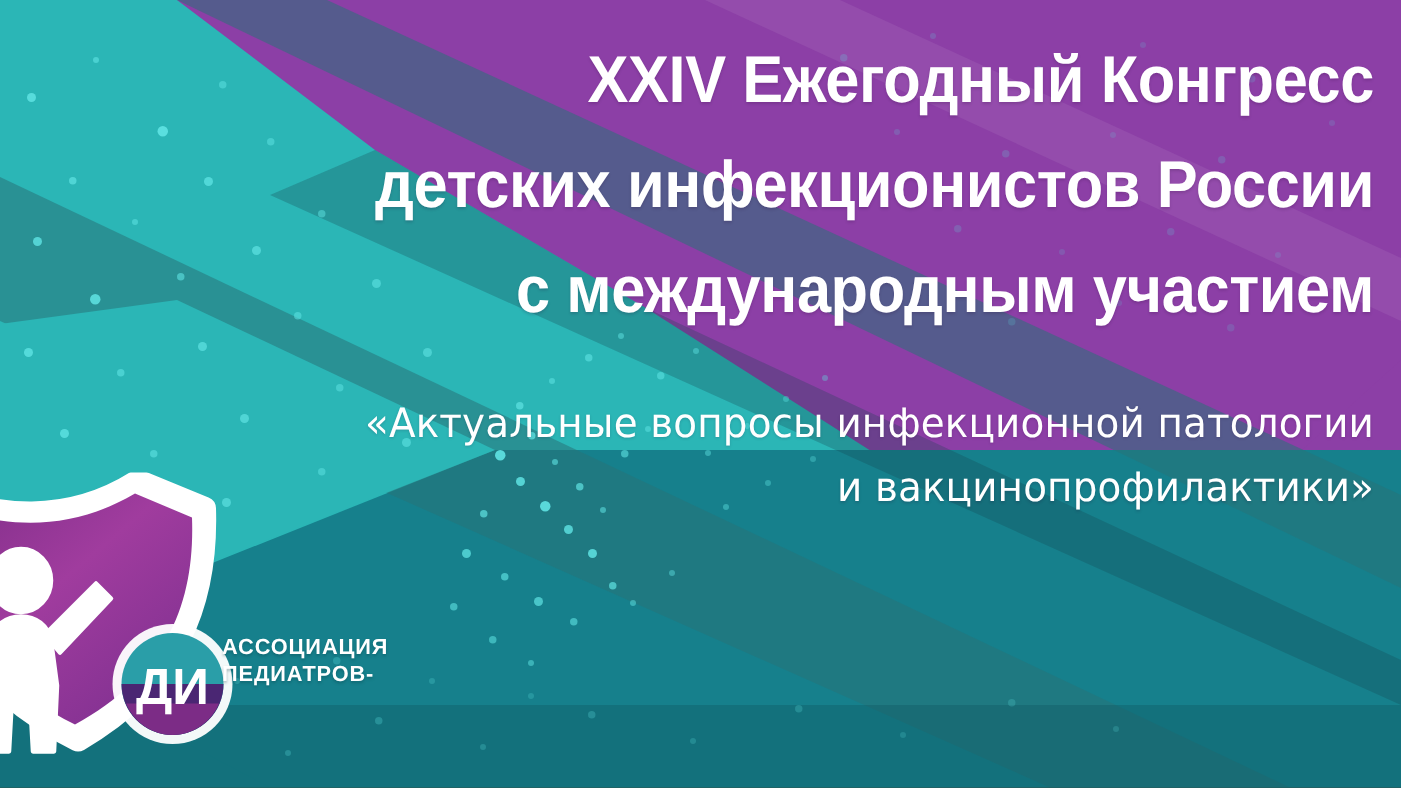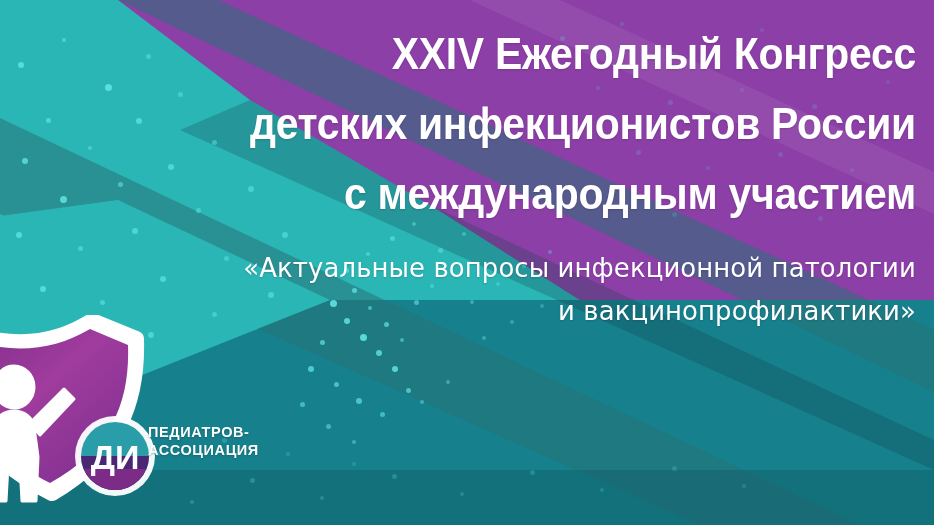--- a/index.html
+++ b/index.html
@@ -49,21 +49,21 @@
     font-weight:bold;
     font-size:44px;
     line-height:70px;
     letter-spacing:-0.3px;
     white-space:nowrap;
     transform:scaleX(0.93);
     transform-origin:right center;
     text-shadow:0 1px 2px rgba(40,10,50,0.18);
   }
 
-  .subtitle-block { margin-top:17px; }
+  .subtitle-block { margin-top:32px; }
   .subtitle-line {
     color:#ffffff;
     font-family:"DejaVu Sans", sans-serif;
     font-weight:normal;
     font-size:27px;
     line-height:43px;
     letter-spacing:0.1px;
     white-space:nowrap;
     transform:scaleX(0.96);
     transform-origin:right center;
@@ -301,17 +301,17 @@
     <svg id="emblem-svg" width="82" height="82" viewBox="0 0 82 82">
       <circle cx="41" cy="41" r="40" fill="#ffffff" opacity="0.95"></circle>
       <circle cx="41" cy="41" r="34" fill="#2A9EA8"></circle>
       <path d="M 41 75 A 34 34 0 0 0 75 41 L 7 41 A 34 34 0 0 0 41 75 Z" fill="#4A2673"></path>
       <path d="M 41 75 A 34 34 0 0 0 72 54 L 10 54 A 34 34 0 0 0 41 75 Z" fill="#7C2C86"></path>
       <text x="41" y="54" text-anchor="middle" font-family="Liberation Sans, sans-serif" font-weight="bold" font-size="34" fill="#ffffff">ДИ</text>
     </svg>
   </div>
 
   <div class="assoc-text">
+    <div>АССОЦИАЦИЯ</div>
     <div>ПЕДИАТРОВ-</div>
-    <div>АССОЦИАЦИЯ</div>
   </div>
 
 </div>
 
 </body></html>

